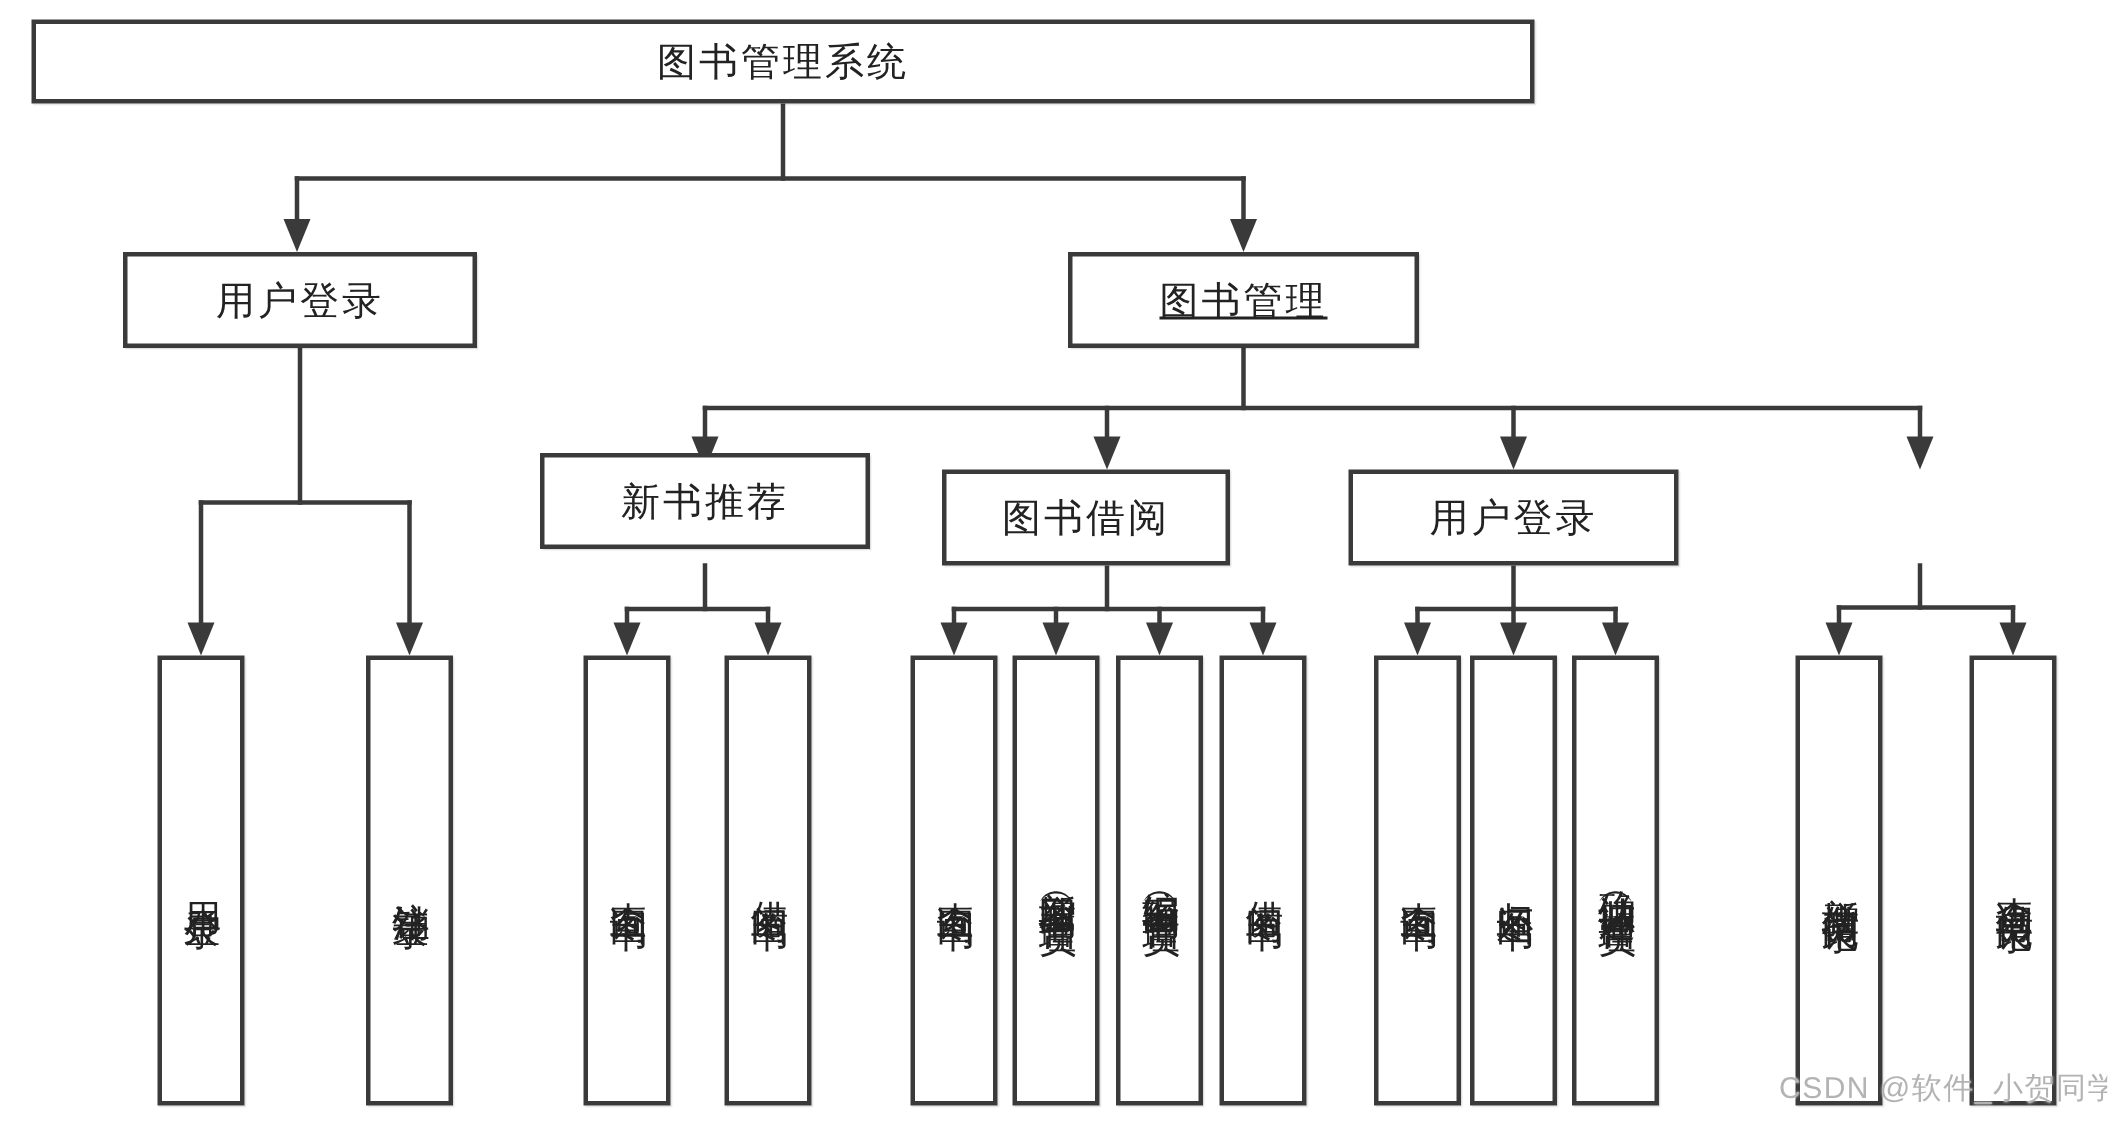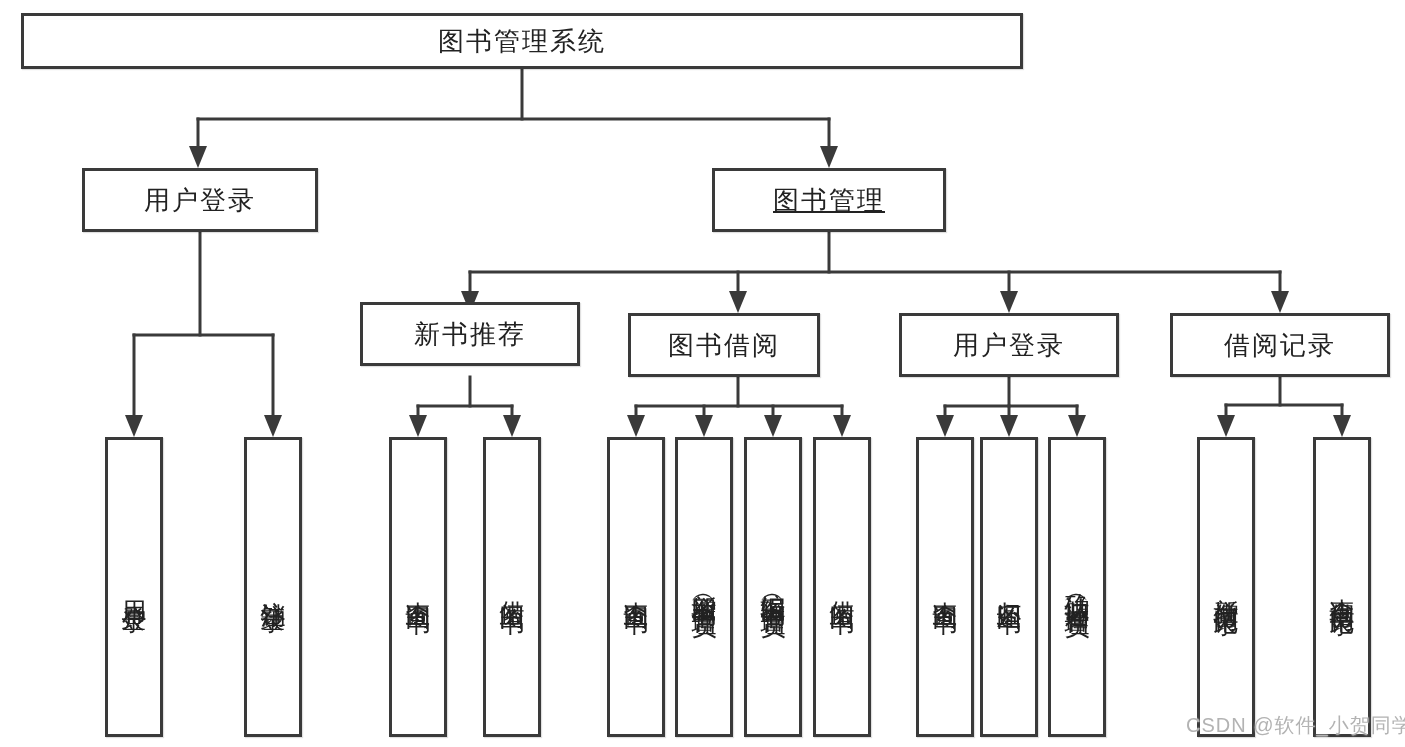--- a/index.html
+++ b/index.html
@@ -162,23 +162,20 @@
 
   <div class="node lvl3-a">
     <span>新书推荐</span>
   </div>
   <div class="node lvl3-b">
     <span>图书借阅</span>
   </div>
   <div class="node lvl3-c">
     <span>用户登录</span>
   </div>
-  <div class="node lvl3-d">
-    <span>借阅记录</span>
-  </div>
 
   <div class="node leaf leaf-1">
     <span>用户登录</span>
   </div>
   <div class="node leaf leaf-2">
     <span>注销登录</span>
   </div>
   <div class="node leaf leaf-3">
     <span>查询图书</span>
   </div>

